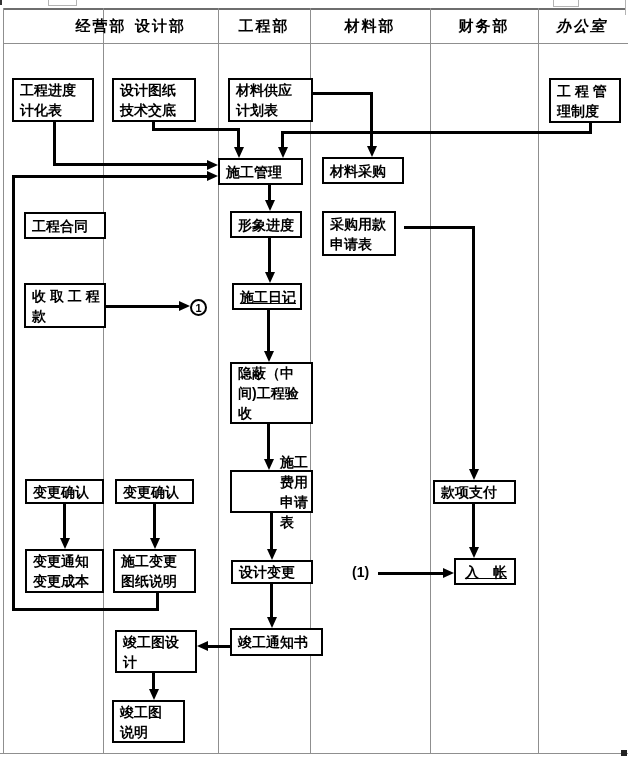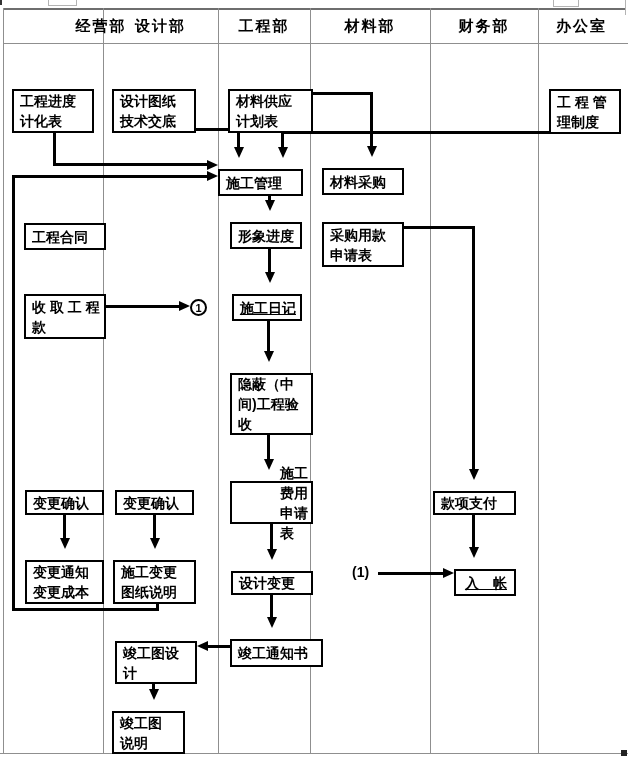--- a/index.html
+++ b/index.html
@@ -10,21 +10,21 @@
   
   .vline{position:absolute;top:8px;height:745px;width:1px;background:#8f8f8f;}
   .hline{position:absolute;background:#8f8f8f;}
   
   .hdr-cell{position:absolute;top:11px;height:30px;display:flex;align-items:center;justify-content:center;
     font-size:15px;font-weight:bold;letter-spacing:2px;}
   
   .node{position:absolute;box-sizing:border-box;border:2px solid #000;background:#fff;
     display:flex;flex-direction:column;justify-content:center;align-items:flex-start;
     padding:1px 2px 1px 6px;font-size:14px;font-weight:bold;line-height:20px;
-    white-space:pre-line;z-index:3;margin-top:11px;}
+    white-space:pre-line;z-index:3;}
   
   .ln{position:absolute;background:#000;z-index:2;}
   
   .ah{position:absolute;width:0;height:0;z-index:2;}
   .ah-d{border-left:5px solid transparent;border-right:5px solid transparent;border-top:11px solid #000;}
   .ah-r{border-top:5px solid transparent;border-bottom:5px solid transparent;border-left:11px solid #000;}
   .ah-l{border-top:5px solid transparent;border-bottom:5px solid transparent;border-right:11px solid #000;}
   
   .conn-circle{position:absolute;box-sizing:border-box;width:17px;height:17px;border:2px solid #000;border-radius:50%;
     background:#fff;display:flex;align-items:center;justify-content:center;font-size:11px;font-weight:bold;z-index:4;}
@@ -45,21 +45,21 @@
   <div class="vline" style="left:218px;"></div>
   <div class="vline" style="left:310px;"></div>
   <div class="vline" style="left:430px;"></div>
   <div class="vline" style="left:538px;"></div>
 
   <div class="hdr-cell" style="left:3px;width:100px;margin-left:48px;">经营部</div>
   <div class="hdr-cell" style="left:103px;width:115px;">设计部</div>
   <div class="hdr-cell" style="left:218px;width:92px;">工程部</div>
   <div class="hdr-cell" style="left:310px;width:120px;">材料部</div>
   <div class="hdr-cell" style="left:430px;width:108px;">财务部</div>
-  <div class="hdr-cell" style="left:538px;width:87px;">办公室</div>
+  <div class="hdr-cell" style="left:538px;width:87px;font-style:italic;">办公室</div>
 
   <div class="ln" style="left:53px;top:122px;width:3px;height:43px;"></div>
   <div class="ln" style="left:53px;top:163px;width:155px;height:3px;"></div>
   <div class="ah ah-r" style="left:207px;top:160px;"></div>
 
   <div class="ln" style="left:156px;top:593px;width:3px;height:18px;"></div>
   <div class="ln" style="left:12px;top:608px;width:147px;height:3px;"></div>
   <div class="ln" style="left:12px;top:175px;width:3px;height:436px;"></div>
   <div class="ln" style="left:12px;top:175px;width:196px;height:3px;"></div>
   <div class="ah ah-r" style="left:207px;top:171px;"></div>
@@ -125,21 +125,21 @@
 计化表</div>
   <div class="node" style="left:112px;top:78px;width:84px;height:44px;">设计图纸
 技术交底</div>
   <div class="node" style="left:228px;top:78px;width:85px;height:44px;">材料供应
 计划表</div>
   <div class="node" style="left:549px;top:78px;width:72px;height:45px;">工 程 管
 理制度</div>
   <div class="node" style="left:218px;top:158px;width:85px;height:27px;">施工管理</div>
   <div class="node" style="left:322px;top:157px;width:82px;height:27px;">材料采购</div>
   <div class="node" style="left:230px;top:211px;width:72px;height:27px;">形象进度</div>
-  <div class="node" style="left:322px;top:211px;width:82px;height:45px;">采购用款
+  <div class="node" style="left:322px;top:211px;width:74px;height:45px;">采购用款
 申请表</div>
   <div class="node" style="left:24px;top:212px;width:82px;height:27px;">工程合同</div>
   <div class="node" style="left:232px;top:283px;width:70px;height:27px;text-decoration:underline;">施工日记</div>
   <div class="node" style="left:24px;top:283px;width:82px;height:45px;">收 取 工 程
 款</div>
   <div class="node" style="left:230px;top:362px;width:83px;height:62px;">隐蔽（中
 间)工程验
 收</div>
   <div class="node" style="left:230px;top:470px;width:83px;height:43px;padding-left:48px;">施工费用
 申请表</div>

